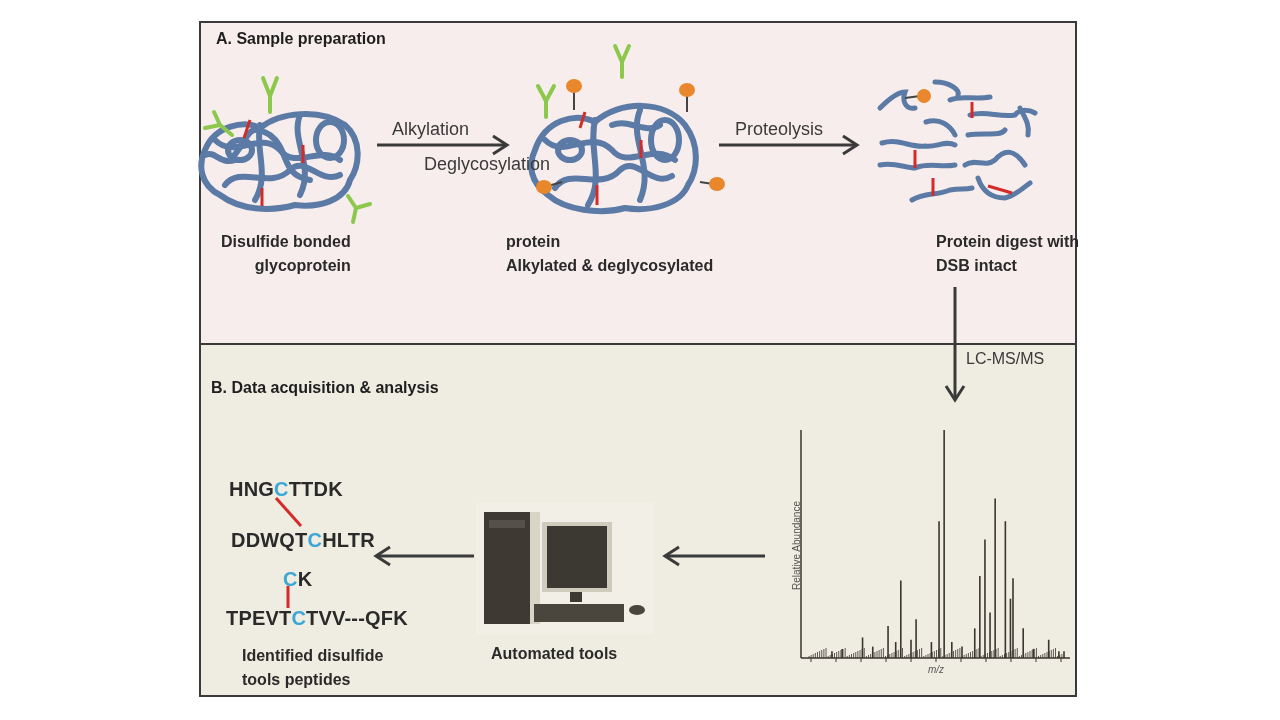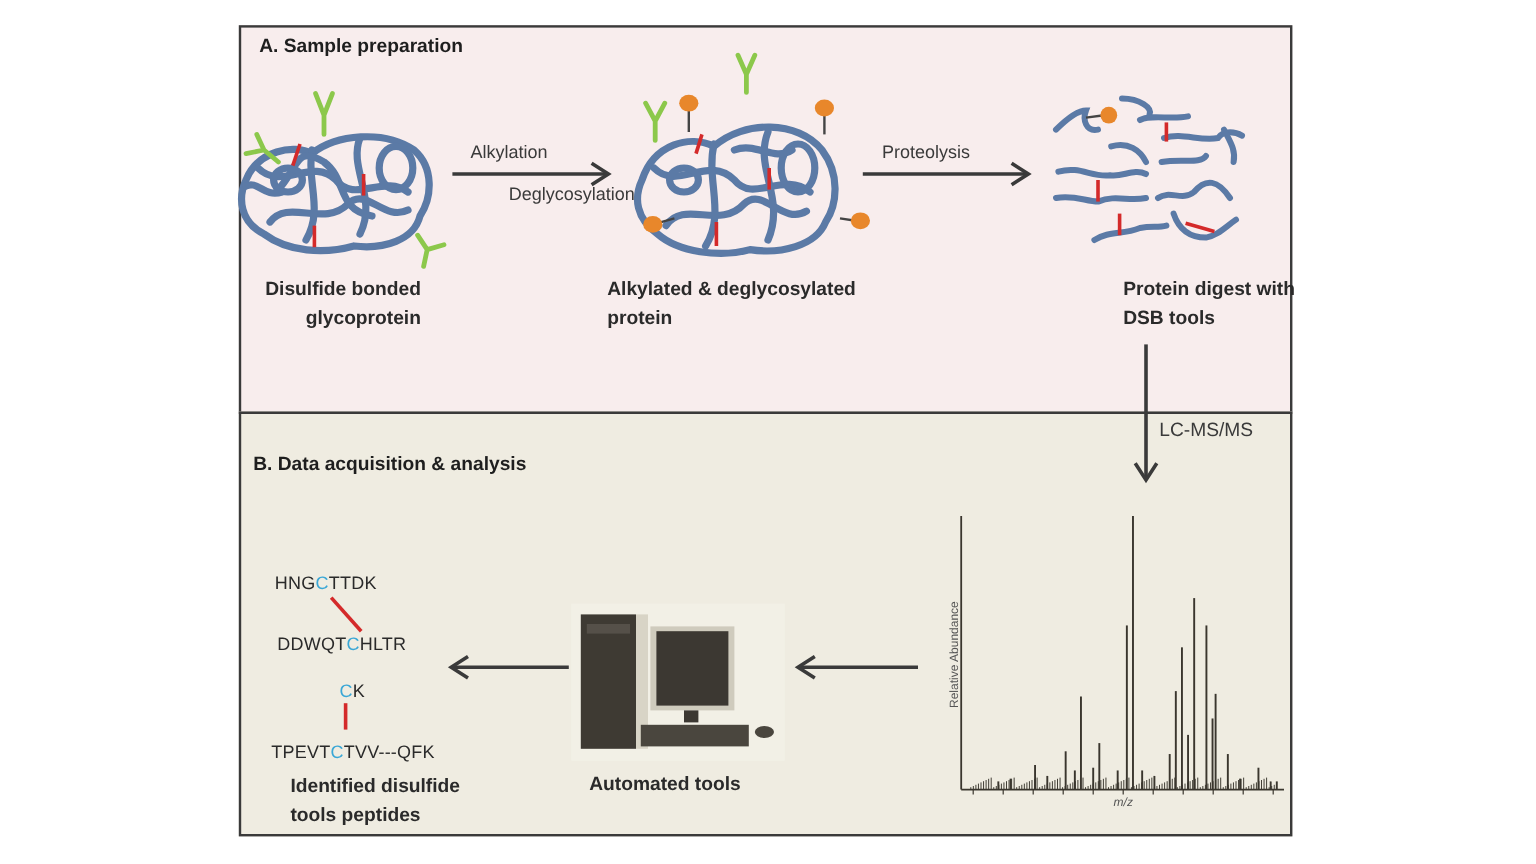--- a/index.html
+++ b/index.html
@@ -3,22 +3,22 @@
 <meta charset="utf-8">
 <style>
   html, body { margin:0; padding:0; }
   body { width:1280px; height:720px; background:#ffffff; position:relative; overflow:hidden;
          font-family:"Liberation Sans", sans-serif; }
   .panel { position:absolute; left:199px; width:878px; border:2px solid #3a3a3a; box-sizing:border-box; }
   #panelA { top:21px; height:324px; background:#f8eded; }
   #panelB { top:343px; height:354px; background:#efece1; }
   .title { position:absolute; font-weight:bold; font-size:16px; color:#1e1e1e; }
   .lbl { position:absolute; font-weight:bold; font-size:16px; color:#2a2a2a; line-height:24px; }
-  .step { position:absolute; font-size:15px; color:#3a3a3a; }
-  .pep { position:absolute; font-weight:normal; font-size:15px; color:#2a2a2a; letter-spacing:0.2px; }
+  .step { position:absolute; font-size:18px; color:#3a3a3a; }
+  .pep { position:absolute; font-weight:bold; font-size:20px; color:#2a2a2a; letter-spacing:0.2px; }
   .cys { color:#3aa7d6; }
   svg.abs { position:absolute; left:0; top:0; }
 </style>
 </head>
 <body>
 
 <div id="panelA" class="panel"></div>
 
 <div id="panelB" class="panel"></div>
 
@@ -307,34 +307,34 @@
     </g>
 </svg>
 
 <div class="lbl" style="left:221px;top:230px;text-align:right;">
   <div>Disulfide bonded</div>
   <div>glycoprotein</div>
 </div>
 <div class="step" style="left:392px;top:119px;">Alkylation</div>
 <div class="step" style="left:376px;top:154px;margin-left:48px;">Deglycosylation</div>
 <div class="lbl" style="left:506px;top:230px;">
+  <div>protein</div>
   <div>Alkylated &amp; deglycosylated</div>
-  <div>protein</div>
 </div>
 <div class="step" style="left:735px;top:119px;">Proteolysis</div>
 <div class="lbl" style="left:936px;top:230px;">
   <div>Protein digest with</div>
-  <div>DSB tools</div>
+  <div>DSB intact</div>
 </div>
 <div class="step" style="left:966px;top:350px;font-size:16px;text-align:right;">LC-MS/MS</div>
 
 <div class="pep" style="left:229px;top:478px;"><span>HNG</span><span class="cys">C</span><span>TTDK</span></div>
 <div class="pep" style="left:231px;top:529px;"><span>DDWQT</span><span class="cys">C</span><span>HLTR</span></div>
 <div class="pep" style="left:283px;top:568px;"><span class="cys">C</span><span>K</span></div>
-<div class="pep" style="left:226px;top:607px;margin-top:12px;"><span>TPEVT</span><span class="cys">C</span><span>TVV---QFK</span></div>
+<div class="pep" style="left:226px;top:607px;"><span>TPEVT</span><span class="cys">C</span><span>TVV---QFK</span></div>
 <div class="lbl" style="left:242px;top:644px;">
   <div>Identified disulfide</div>
   <div>tools peptides</div>
 </div>
 <div class="lbl" style="left:491px;top:642px;">Automated tools</div>
 
 <div style="position:absolute;left:736px;top:540px;transform:rotate(-90deg);font-size:10px;color:#555;width:120px;text-align:center;">Relative Abundance</div>
 <div style="position:absolute;left:928px;top:664px;font-size:10px;font-style:italic;color:#555;">m/z</div>
 
 </body></html>

